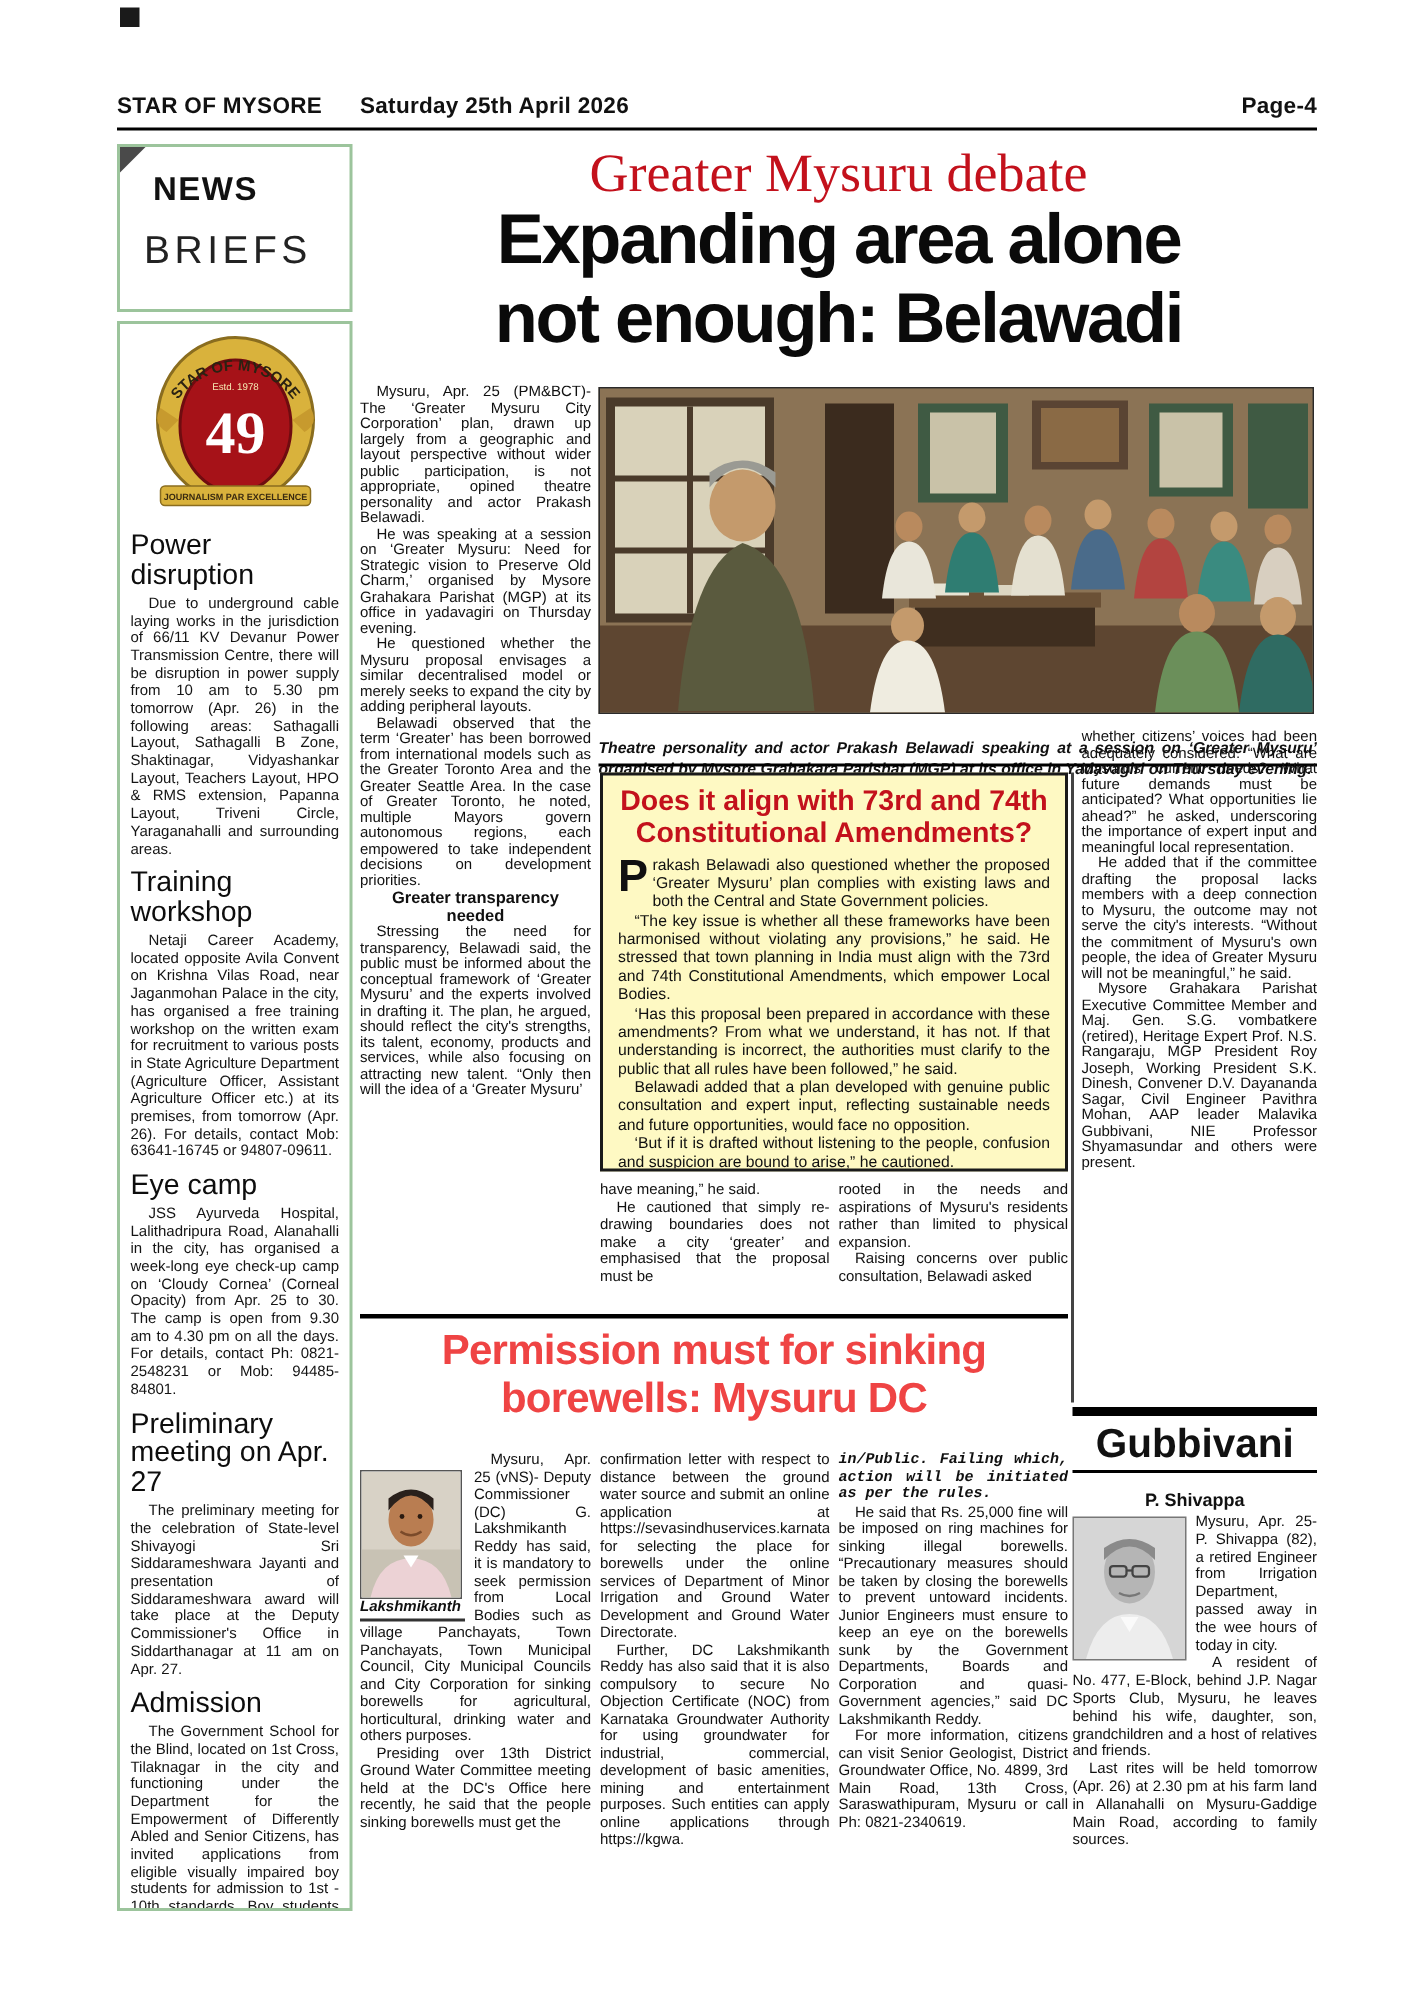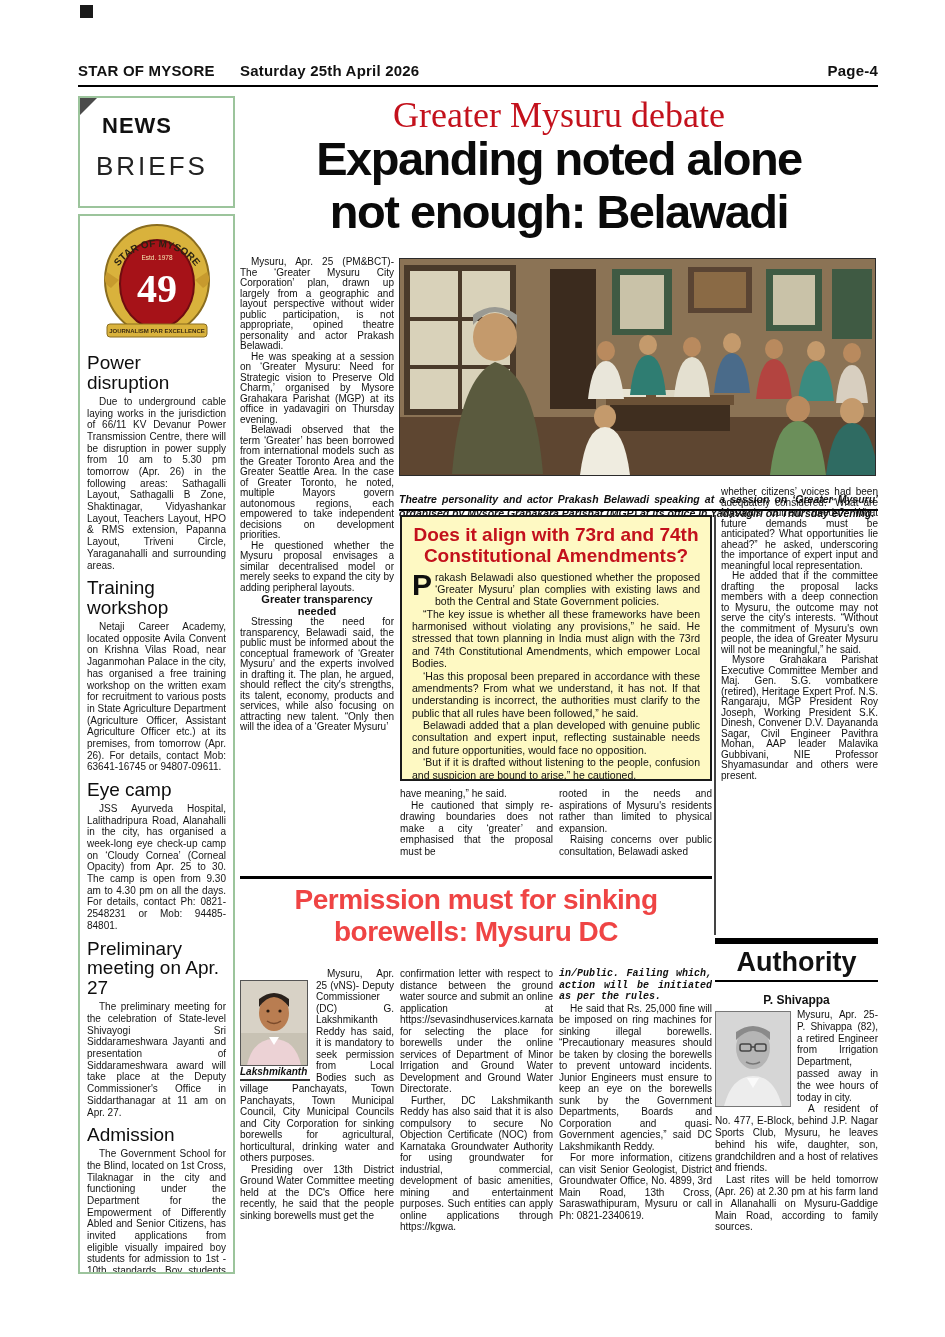--- a/index.html
+++ b/index.html
@@ -101,29 +101,29 @@
     </div>
     <div>
       <div class="brief-h">Admission</div>
       <div class="brief-b">The Government School for the Blind, located on 1st Cross, Tilaknagar in the city and functioning under the Department for the Empowerment of Differently Abled and Senior Citizens, has invited applications from eligible visually impaired boy students for admission to 1st - 10th standards. Boy students in the age group of 6 to 16 years can apply.  For details, contact Ph: 0821-2497496 or Mob: 94814-41453.</div>
     </div>
 
   </div>
 
   <div class="abs kicker" style="left:240px;top:97px;width:638px;">Greater Mysuru debate</div>
   <div class="abs headline" style="left:240px;top:133px;width:638px;">
-    <div>Expanding noted alone</div>
+    <div>Expanding area alone</div>
     <div>not enough: Belawadi</div>
   </div>
 
   <div class="abs body vtight" style="left:240px;top:257px;width:154px;height:600px;overflow:hidden;">
     <p>Mysuru, Apr. 25 (PM&amp;BCT)- The ‘Greater Mysuru City Corporation’ plan, drawn up largely from a geographic and layout perspective without wider public participation, is not appropriate, opined theatre personality and actor Prakash Belawadi.</p>
     <p>He was speaking at a session on ‘Greater Mysuru: Need for Strategic vision to Preserve Old Charm,’ organised by Mysore Grahakara Parishat (MGP) at its office in yadavagiri on Thursday evening.</p>
+    <p>He questioned whether the Mysuru proposal envisages a similar decentralised model or merely seeks to expand the city by adding peripheral layouts.</p>
     <p>Belawadi observed that the term ‘Greater’ has been borrowed from international models such as the Greater Toronto Area and the Greater Seattle Area. In the case of Greater Toronto, he noted, multiple Mayors govern autonomous regions, each empowered to take independent decisions on development priorities.</p>
-    <p>He questioned whether the Mysuru proposal envisages a similar decentralised model or merely seeks to expand the city by adding peripheral layouts.</p>
     <p class="subhead">Greater transparency</p>
     <p class="subhead">needed</p>
     <p>Stressing the need for transparency, Belawadi said, the public must be informed about the conceptual framework of ‘Greater Mysuru’ and the experts involved in drafting it. The plan, he argued, should reflect the city's strengths, its talent, economy, products and services, while also focusing on attracting new talent. “Only then will the idea of a ‘Greater Mysuru’</p>
   </div>
 
   <div class="abs photo-frame" style="left:399px;top:258px;width:477px;height:218px;">
     <svg width="475" height="216" viewBox="0 0 475 216">
       <rect width="475" height="216" fill="#8b7355"></rect>
       <rect y="158" width="475" height="58" fill="#5e4631"></rect>
 
@@ -240,21 +240,21 @@
     <p>Further, DC Lakshmikanth Reddy has also said that it is also compulsory to secure No Objection Certificate (NOC) from Karnataka Groundwater Authority for using groundwater for industrial, commercial, development of basic amenities, mining and entertainment purposes. Such entities can apply online applications through https://kgwa.</p>
   </div>
 
   <div class="abs body" style="left:559px;top:968px;width:153px;height:362px;overflow:hidden;">
     <p style="text-indent:0;font-style:italic;font-weight:bold;font-family:Liberation Mono, monospace;">in/Public. Failing which, action will be initiated as per the rules.</p>
     <p>He said that Rs. 25,000 fine will be imposed on ring machines for sinking illegal borewells. “Precautionary measures should be taken by closing the borewells to prevent untoward incidents. Junior Engineers must ensure to keep an eye on the borewells sunk by the Government Departments, Boards and Corporation and quasi-Government agencies,” said DC Lakshmikanth Reddy.</p>
     <p>For more information, citizens can visit Senior Geologist, District Groundwater Office, No. 4899, 3rd Main Road, 13th Cross, Saraswathipuram, Mysuru or call Ph: 0821-2340619.</p>
   </div>
 
   <div class="abs obit-head" style="left:715px;top:938px;width:163px;">
-    <div class="obit-title">Authority</div>
+    <div class="obit-title">Gubbivani</div>
   </div>
   <div class="abs" style="left:715px;top:990px;width:163px;">
     <div class="obit-name">P. Shivappa</div>
     <div class="body" style="line-height:1.18;">
       <svg class="obit-pic" width="74" height="94" viewBox="0 0 74 94">
         <rect width="74" height="94" fill="#d6d6d6"></rect>
         <path d="M8,94 q8,-30 29,-30 q21,0 29,30 z" fill="#ededed"></path>
         <path d="M31,66 l6,10 l6,-10 z" fill="#fafafa"></path>
         <ellipse cx="37" cy="36" rx="17" ry="21" fill="#b5b5b5"></ellipse>
         <path d="M20,28 q17,-18 34,0 l0,-8 q-17,-12 -34,0 z" fill="#8a8a8a"></path>

